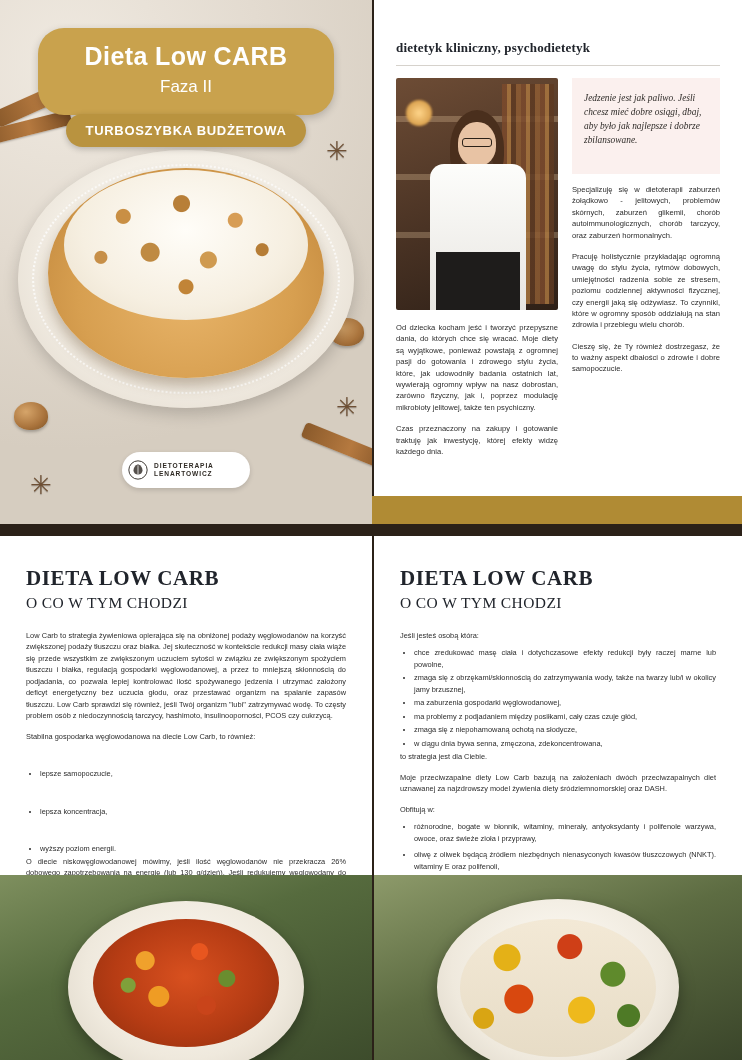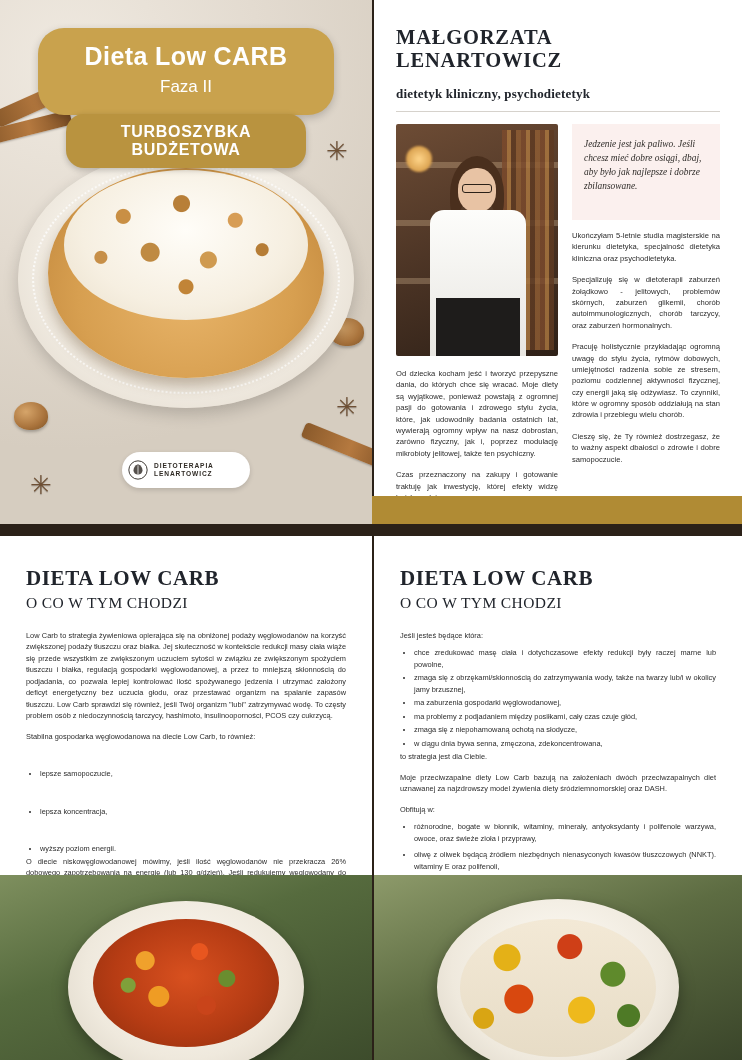--- a/index.html
+++ b/index.html
@@ -110,21 +110,21 @@
     font-size: 25px; font-weight: bold; color: #ffffff; letter-spacing: .4px;
   }
   .title-pill .t2 {
     margin-top: 6px; font-size: 17px; color: #ffffff; font-weight: normal;
   }
   .badge-turbo {
     position: absolute; left: 66px; top: 114px;
     width: 240px; padding: 9px 0;
     background: #b9933f;
     border-radius: 18px;
-    color: #fff; font-size: 16px; font-weight: bold;
+    color: #fff; font-size: 13px; font-weight: bold;
     letter-spacing: .7px; text-align: center;
     box-shadow: 0 2px 6px rgba(0,0,0,.22);
   }
   .edition-pill {
     position: absolute; left: 74px; top: 408px;
     width: 224px; padding: 9px 0;
     background: #c9a24d;
     border-radius: 18px;
     color: #fff; font-size: 12.5px; text-align: center;
   }
@@ -360,21 +360,20 @@
           <path d="M12 6.5v10.5" stroke="#ffffff" stroke-width=".9"></path>
         </svg>
         <div class="logo-txt">
           <div>DIETOTERAPIA</div>
           <div>LENARTOWICZ</div>
         </div>
       </div>
     </div>
 
     <div class="bio">
-      <h1>MAŁGORZATA LENARTOWICZ</h1>
       <h2>dietetyk kliniczny, psychodietetyk</h2>
       <div class="bio-rule"></div>
 
       <div class="bio-cols">
         <div class="bio-left">
           <div class="photo">
             <div class="shelf" style="top:38px;"></div>
             <div class="shelf" style="top:96px;"></div>
             <div class="shelf" style="top:154px;"></div>
             <div class="books"></div>
@@ -384,21 +383,20 @@
             <div class="glasses"></div>
             <div class="blouse"></div>
             <div class="pants"></div>
           </div>
           <p class="bio-p">Od dziecka kocham jeść i tworzyć przepyszne dania, do których chce się wracać. Moje diety są wyjątkowe, ponieważ powstają z ogromnej pasji do gotowania i zdrowego stylu życia, które, jak udowodniły badania ostatnich lat, wywierają ogromny wpływ na nasz dobrostan, zarówno fizyczny, jak i, poprzez modulację mikrobioty jelitowej, także ten psychiczny.</p>
           <p class="bio-p">Czas przeznaczony na zakupy i gotowanie traktuję jak inwestycję, której efekty widzę każdego dnia.</p>
         </div>
 
         <div class="bio-right">
           <div class="quote-box">Jedzenie jest jak paliwo. Jeśli chcesz mieć dobre osiągi, dbaj, aby było jak najlepsze i dobrze zbilansowane.</div>
-          <p class="bio-p">Ukończyłam 5-letnie studia magisterskie na kierunku dietetyka, specjalność dietetyka kliniczna oraz psychodietetyka.</p>
           <p class="bio-p">Specjalizuję się w dietoterapii zaburzeń żołądkowo - jelitowych, problemów skórnych, zaburzeń glikemii, chorób autoimmunologicznych, chorób tarczycy, oraz zaburzeń hormonalnych.</p>
           <p class="bio-p">Pracuję holistycznie przykładając ogromną uwagę do stylu życia, rytmów dobowych, umiejętności radzenia sobie ze stresem, poziomu codziennej aktywności fizycznej, czy energii jaką się odżywiasz. To czynniki, które w ogromny sposób oddziałują na stan zdrowia i przebiegu wielu chorób.</p>
           <p class="bio-p">Cieszę się, że Ty również dostrzegasz, że to ważny aspekt dbałości o zdrowie i dobre samopoczucie.</p>
         </div>
       </div>
     </div>
   </div>
 
   <div class="gold-bar"></div>
   <div class="dark-seam"></div>
@@ -427,21 +425,21 @@
         <div class="soup-bits"></div>
       </div>
     </div>
 
     <div class="panel right">
       <div class="panel-head">
         <h3>DIETA LOW CARB</h3>
         <h4>O CO W TYM CHODZI</h4>
       </div>
       <div class="panel-body">
-        <p>Jeśli jesteś będące która:</p>
+        <p>Jeśli jesteś osobą która:</p>
         <ul>
           <li>chce zredukować masę ciała i dotychczasowe efekty redukcji były raczej marne lub powolne,</li>
           <li>zmaga się z obrzękami/skłonnością do zatrzymywania wody, także na twarzy lub/i w okolicy jamy brzusznej,</li>
           <li>ma zaburzenia gospodarki węglowodanowej,</li>
           <li>ma problemy z podjadaniem między posiłkami, cały czas czuje głód,</li>
           <li>zmaga się z niepohamowaną ochotą na słodycze,</li>
           <li>w ciągu dnia bywa senna, zmęczona, zdekoncentrowana,</li>
         </ul>
         <p>to strategia jest dla Ciebie.</p>
         <p>Moje przeciwzapalne diety Low Carb bazują na założeniach dwóch przeciwzapalnych diet uznawanej za najzdrowszy model żywienia diety śródziemnomorskiej oraz DASH.</p>

